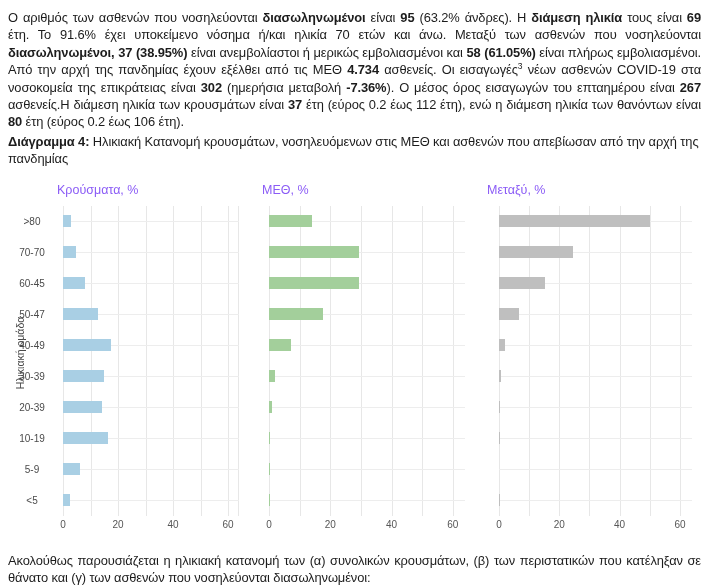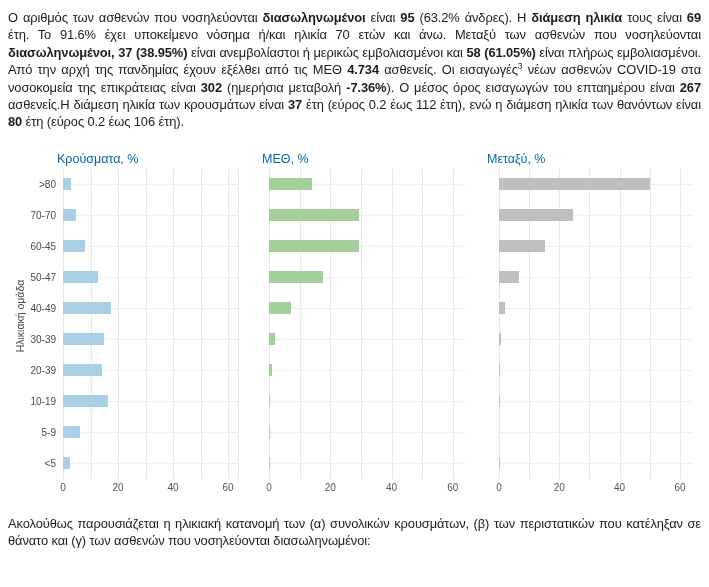--- a/index.html
+++ b/index.html
@@ -41,26 +41,26 @@
     text-align:center;
     transform:rotate(-90deg);
     font-size:10.5px;color:#4a4a4a;
   }
   .age-labels{
     position:absolute;
     left:0;top:25px;width:48px;
   }
   .age-labels .agelab{
     height:31px;line-height:31px;
-    text-align:right;
+    text-align:center;
     font-size:10px;color:#4a4a4a;
   }
   .chart-title{
-    position:absolute;top:8px;
-    font-size:12.5px;color:#0369a1;
+    position:absolute;top:2px;
+    font-size:12.5px;color:#8b5cf6;
     white-space:nowrap;
   }
   .t0{left:49px;}
   .t1{left:254px;}
   .t2{left:479px;}
   .plot{
     position:absolute;top:25px;height:310px;
     background:#ffffff;
   }
   #plot-0{left:55px;width:176px;}
@@ -89,20 +89,21 @@
     text-align:justify;
   }
 </style>
 </head>
 <body>
 
 <div class="page">
 
   <p class="intro" id="intro"><span>Ο αριθμός των ασθενών που νοσηλεύονται </span><b>διασωληνωμένοι</b><span> είναι </span><b>95</b><span> (63.2% άνδρες). Η </span><b>διάμεση ηλικία</b><span> τους είναι </span><b>69</b><span> έτη.  Το 91.6% έχει υποκείμενο νόσημα ή/και ηλικία 70 ετών και άνω.  Μεταξύ των ασθενών που νοσηλεύονται </span><b>διασωληνωμένοι, 37 (38.95%)</b><span> είναι ανεμβολίαστοι ή μερικώς εμβολιασμένοι και </span><b>58 (61.05%)</b><span> είναι πλήρως εμβολιασμένοι.  Από την αρχή της πανδημίας έχουν εξέλθει από τις ΜΕΘ </span><b>4.734</b><span> ασθενείς.  Οι εισαγωγές</span><sup>3</sup><span> νέων ασθενών COVID-19 στα νοσοκομεία της επικράτειας είναι </span><b>302</b><span> (ημερήσια μεταβολή </span><b>-7.36%</b><span>). Ο μέσος όρος εισαγωγών του επταημέρου είναι </span><b>267</b><span> ασθενείς.Η διάμεση ηλικία των κρουσμάτων είναι </span><b>37</b><span> έτη (εύρος 0.2 έως 112 έτη), ενώ η διάμεση ηλικία των θανόντων είναι </span><b>80</b><span> έτη (εύρος 0.2 έως 106 έτη).</span></p>
 
+  <p class="caption"><b>Διάγραμμα 4:</b><span> Ηλικιακή Κατανομή κρουσμάτων, νοσηλευόμενων στις ΜΕΘ και ασθενών που απεβίωσαν από την αρχή της πανδημίας</span></p>
 
   <div class="charts">
     <div class="y-axis-title">Ηλικιακή ομάδα</div>
     <div class="age-labels" id="age-labels">
         <div class="agelab">&gt;80</div>
         <div class="agelab">70-70</div>
         <div class="agelab">60-45</div>
         <div class="agelab">50-47</div>
         <div class="agelab">40-49</div>
         <div class="agelab">30-39</div>

